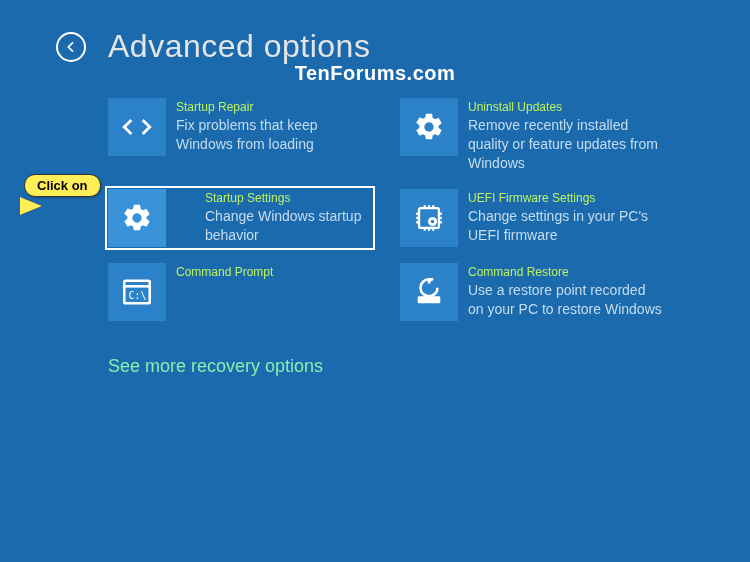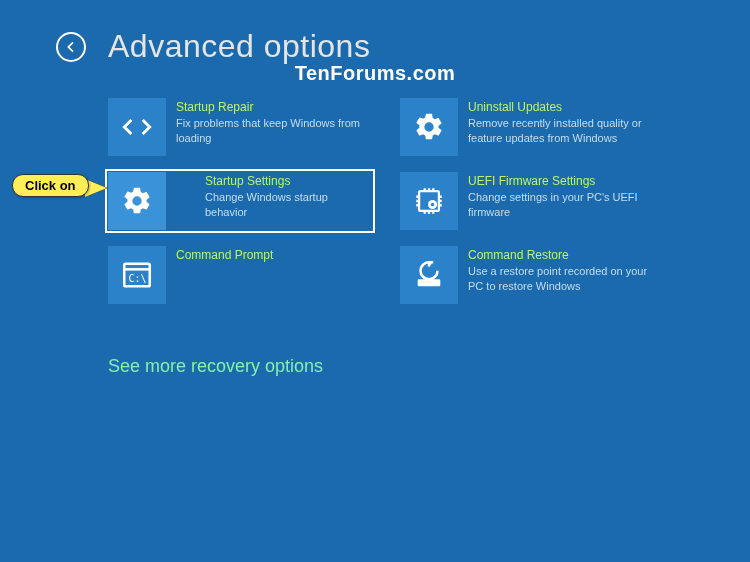--- a/index.html
+++ b/index.html
@@ -82,38 +82,39 @@
     .tile.selected .tile-icon { background: #3a92d9; }
     .tile-text { padding-top: 2px; flex: 1; }
     .tile-title {
       color: #bef264;
       font-size: 12px;
       font-weight: 400;
       margin-bottom: 2px;
     }
     .tile-desc {
       color: #c5ddf0;
-      font-size: 11px;
+      font-size: 14px;
       line-height: 1.35;
     }
     .more-link {
       position: absolute;
       top: 356px;
       left: 108px;
       color: #86efac;
       font-size: 18px;
       font-weight: 300;
       cursor: pointer;
     }
     .callout {
       position: absolute;
       top: 174px;
-      left: 12px;
-      display: flex;
-      align-items: flex-end;
+      left: 24px;
+      display: flex;
+      align-items: flex-start;
+      flex-direction: column;
     }
     .callout-bubble {
       background: #ffee58;
       border: 1.5px solid #333;
       border-radius: 11px;
       padding: 3px 12px;
       font-size: 13px;
       font-weight: bold;
       color: #000;
       box-shadow: 1px 1px 2px rgba(0,0,0,.25);

